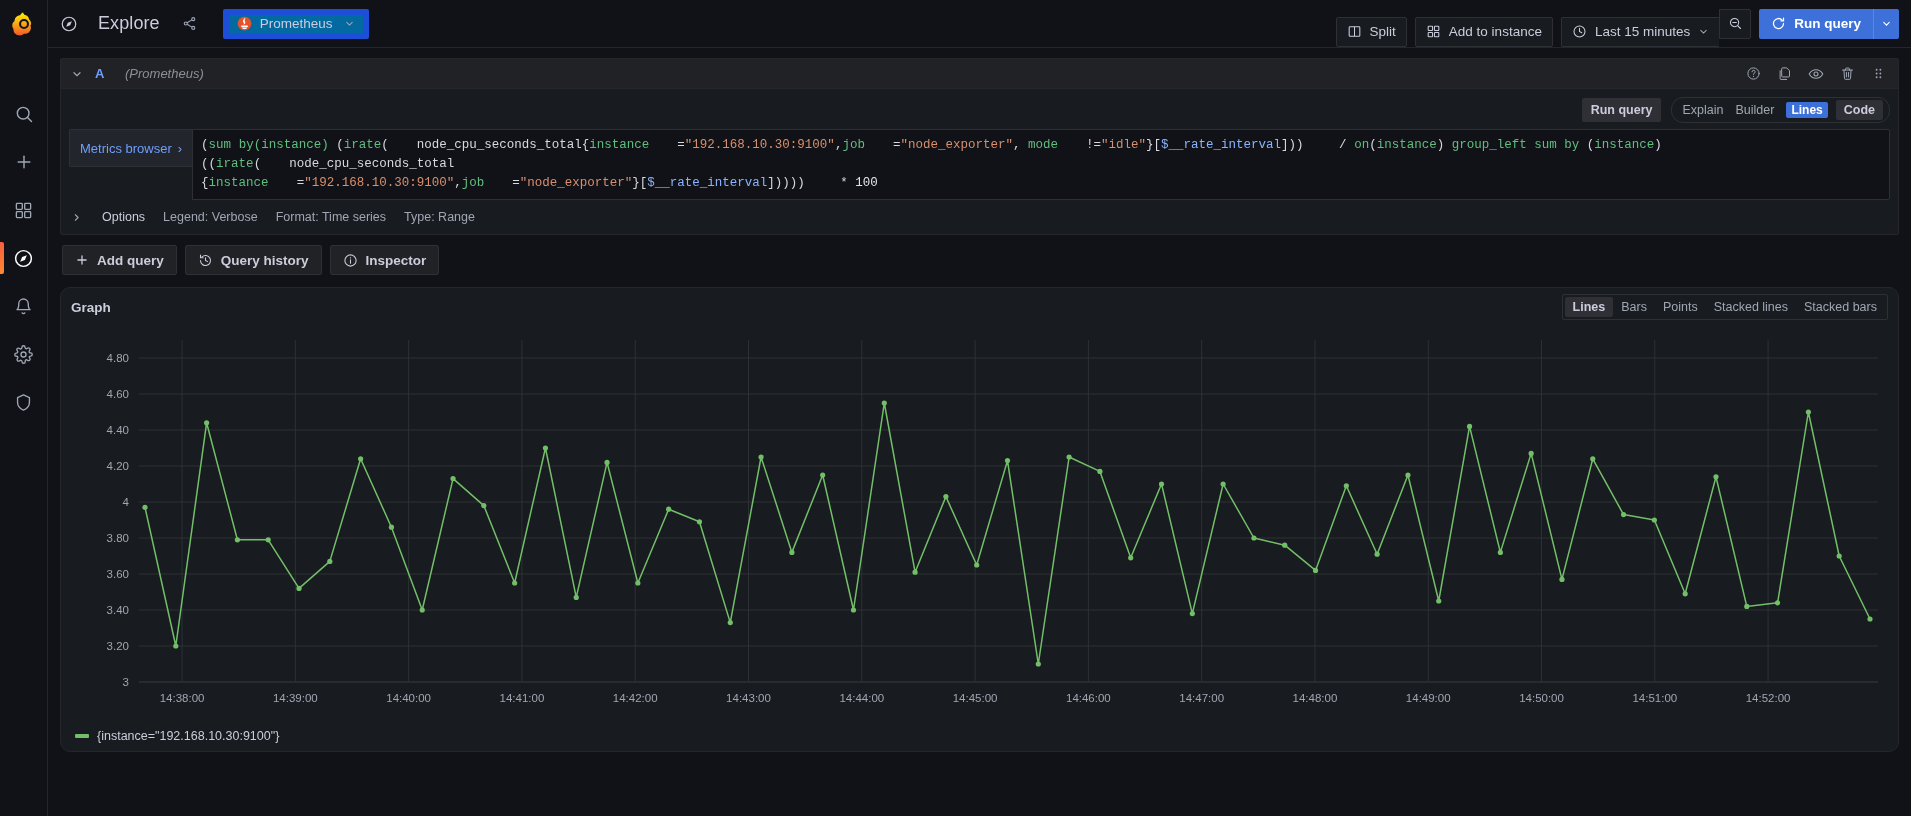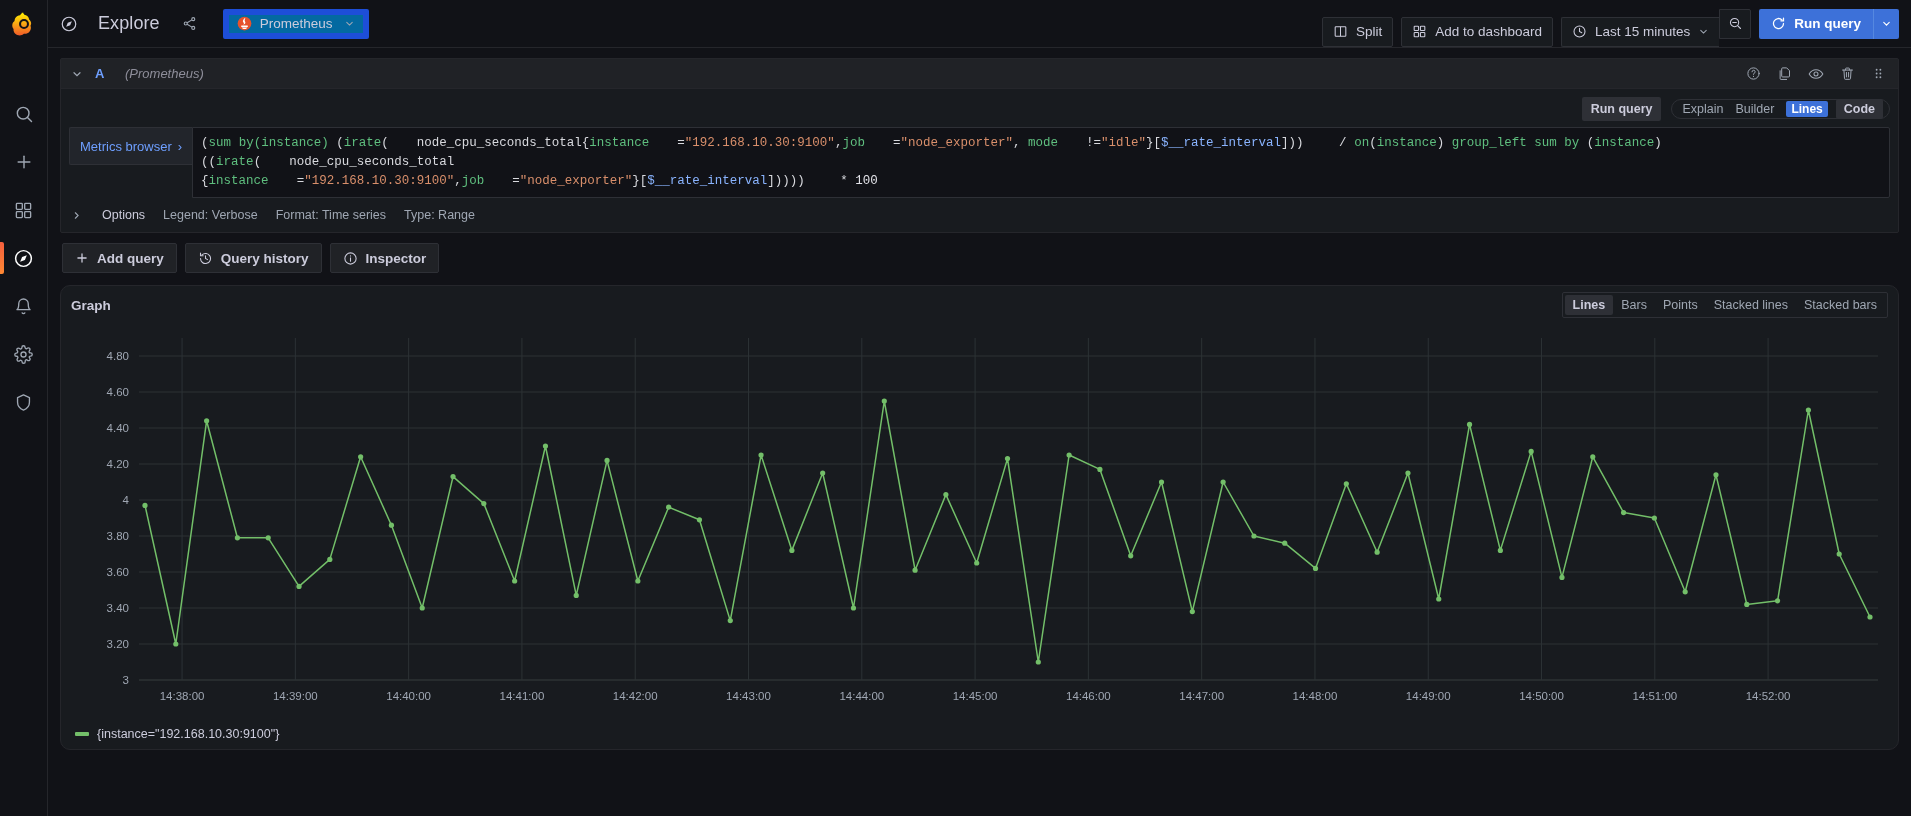--- a/index.html
+++ b/index.html
@@ -90,21 +90,21 @@
   .qh-icons { margin-left: auto; display:flex; align-items:center; gap: 16px; color:#9fa7b3; }
   .qh-icons > span { display:flex; cursor:pointer; }
 
   .query-toolbar { display:flex; justify-content:flex-end; align-items:center; gap: 10px; padding: 8px 8px 0 8px;}
   .small-btn {
     height: 24px; background:#2e3036; color:#ccccdc; border:none; border-radius:2px;
     font-size: 12.5px; font-weight:600; padding: 0 9px; cursor:pointer;
     font-family:"Liberation Sans",sans-serif;
   }
   .mode-group {
-    height: 20px; display:flex; align-items:center; gap: 8px; padding: 0 6px;
+    height: 26px; display:flex; align-items:center; gap: 8px; padding: 0 6px;
     border: 1px solid #2e3036; border-radius: 12px;
   }
   .mode-link { font-size: 12.5px; color:#9fa7b3; cursor:pointer; padding: 0 4px;}
   .mode-builder { font-size: 12.5px; color:#9fa7b3; cursor:pointer;}
   .beta-badge {
     background:#3d71d9; color:#fff; font-size:12px; font-weight:700;
     padding: 1px 5px; border-radius: 2px; margin-left: 4px; cursor:pointer;
   }
   .mode-code {
     font-size: 12.5px; color:#ccccdc; background:#2e3036; border-radius:2px;
@@ -308,21 +308,21 @@
 
         <button class="tb-btn">
           <span>
             <svg width="15" height="15" viewBox="0 0 24 24" fill="none" stroke="currentColor" stroke-width="1.7">
               <rect x="3.5" y="3.5" width="7" height="7" rx="1"></rect>
                 <rect x="13.5" y="3.5" width="7" height="7" rx="1"></rect>
               <rect x="3.5" y="13.5" width="7" height="7" rx="1"></rect>
                 <rect x="13.5" y="13.5" width="7" height="7" rx="1"></rect>
             </svg>
           </span>
-          <span>Add to dashboard</span>
+          <span>Add to instance</span>
         </button>
 
         <div class="timerange">
           <button class="tb-btn">
             <span>
               <svg width="15" height="15" viewBox="0 0 24 24" fill="none" stroke="currentColor" stroke-width="1.7" stroke-linecap="round">
                 <circle cx="12" cy="12" r="8.8"></circle>
                   <polyline points="12,6.8 12,12 15.6,14"></polyline>
               </svg>
             </span>

